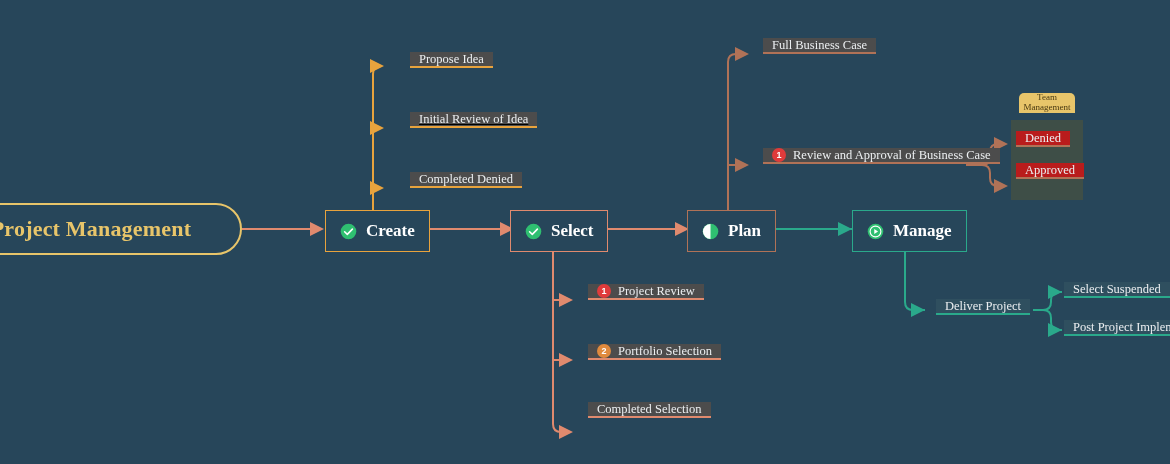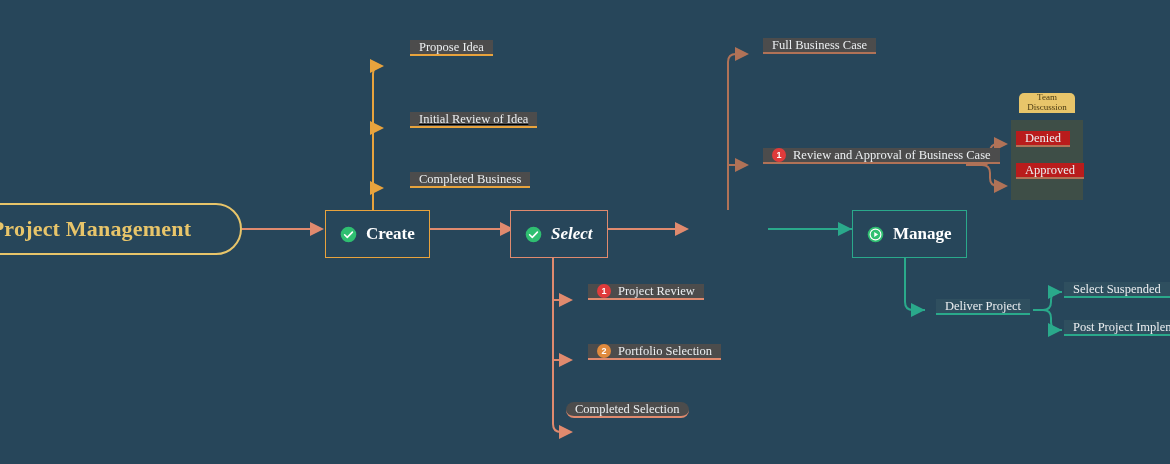--- a/index.html
+++ b/index.html
@@ -26,21 +26,21 @@
     color:#e8c56a;font-size:22px;font-weight:bold;white-space:nowrap;
     letter-spacing:.2px;
   }
 
   
   .stage{
     position:absolute;box-sizing:border-box;
     background:#27465a;
     display:flex;align-items:center;gap:9px;
     padding:0 14px;
-    height:48px;
+    height:42px;
     border-width:1.5px;border-style:solid;
   }
   .stage .stage-label{
     color:#ffffff;font-size:17px;font-weight:bold;white-space:nowrap;
   }
   .ico{width:17px;height:17px;flex:0 0 17px;display:block;}
 
   
   .leaf{
     position:absolute;box-sizing:border-box;
@@ -145,72 +145,79 @@
   </div>
 
   <div class="stage" style="left:325px;top:210px;border-color:#e8a33d;">
     <svg class="ico" viewBox="0 0 24 24">
       <circle cx="12" cy="12" r="11" fill="#2fbf71"></circle>
       <path d="M6.5 12.3 L10.3 16 L17.5 8.6" fill="none" stroke="#fff" stroke-width="2.2" stroke-linecap="round" stroke-linejoin="round"></path>
     </svg>
     <span class="stage-label">Create</span>
   </div>
 
-  <div class="stage" style="left:510px;top:210px;border-color:#e08a6e;font-style:italic;">
+  <div class="stage" style="left:510px;top:210px;border-color:#e08a6e;">
     <svg class="ico" viewBox="0 0 24 24">
       <circle cx="12" cy="12" r="11" fill="#2fbf71"></circle>
       <path d="M6.5 12.3 L10.3 16 L17.5 8.6" fill="none" stroke="#fff" stroke-width="2.2" stroke-linecap="round" stroke-linejoin="round"></path>
     </svg>
     <span class="stage-label">Select</span>
   </div>
 
+  <div class="stage" style="left:687px;top:210px;border-color:#b07257;">
+    <svg class="ico" viewBox="0 0 24 24">
+      <circle cx="12" cy="12" r="11" fill="#2fbf71"></circle>
+      <path d="M12 1.3 A10.7 10.7 0 0 0 12 22.7 Z" fill="#ffffff"></path>
+    </svg>
+    <span class="stage-label">Plan</span>
+  </div>
 
   <div class="stage" style="left:852px;top:210px;border-color:#2aa98b;">
     <svg class="ico" viewBox="0 0 24 24">
       <circle cx="12" cy="12" r="11" fill="#2fbf71"></circle>
       <circle cx="12" cy="12" r="7.6" fill="none" stroke="#ffffff" stroke-width="1.6"></circle>
       <path d="M10.2 8.4 L15.6 12 L10.2 15.6 Z" fill="#ffffff"></path>
     </svg>
     <span class="stage-label">Manage</span>
   </div>
 
-  <div class="leaf gray bar-orange" style="left:410px;top:40px;">
+  <div class="leaf gray bar-orange" style="left:410px;top:52px;">
     <span class="leaf-label">Propose Idea</span>
   </div>
   <div class="leaf gray bar-orange" style="left:410px;top:112px;text-decoration:underline;">
     <span class="leaf-label">Initial Review of Idea</span>
   </div>
   <div class="leaf gray bar-orange" style="left:410px;top:172px;">
-    <span class="leaf-label">Completed Business</span>
+    <span class="leaf-label">Completed Denied</span>
   </div>
 
   <div class="leaf gray bar-salmon" style="left:588px;top:284px;">
     <span class="badge red">1</span>
     <span class="leaf-label">Project Review</span>
   </div>
   <div class="leaf gray bar-salmon" style="left:588px;top:344px;">
     <span class="badge orange">2</span>
     <span class="leaf-label">Portfolio Selection</span>
   </div>
-  <div class="leaf gray bar-salmon" style="left:566px;top:402px;border-radius:8px;">
+  <div class="leaf gray bar-salmon" style="left:588px;top:402px;">
     <span class="leaf-label">Completed Selection</span>
   </div>
 
   <div class="leaf gray bar-brown" style="left:763px;top:38px;">
     <span class="leaf-label">Full Business Case</span>
   </div>
   <div class="leaf gray bar-brown" style="left:763px;top:148px;">
     <span class="badge red">1</span>
     <span class="leaf-label">Review and Approval of Business Case</span>
   </div>
 
   <div class="group-box"></div>
   <div class="group-tab">
     <span>Team</span>
-    <span>Discussion</span>
+    <span>Management</span>
   </div>
   <div class="leaf grp bar-brown" style="left:1016px;top:131px;">
     <span class="leaf-label">Denied</span>
   </div>
   <div class="leaf grp bar-brown" style="left:1016px;top:163px;">
     <span class="leaf-label">Approved</span>
   </div>
 
   <div class="leaf slate bar-teal" style="left:936px;top:299px;">
     <span class="leaf-label">Deliver Project</span>

